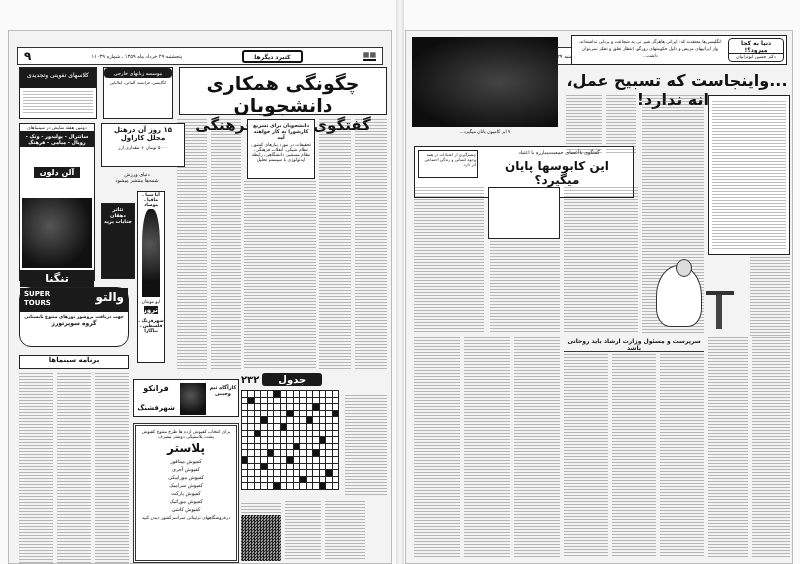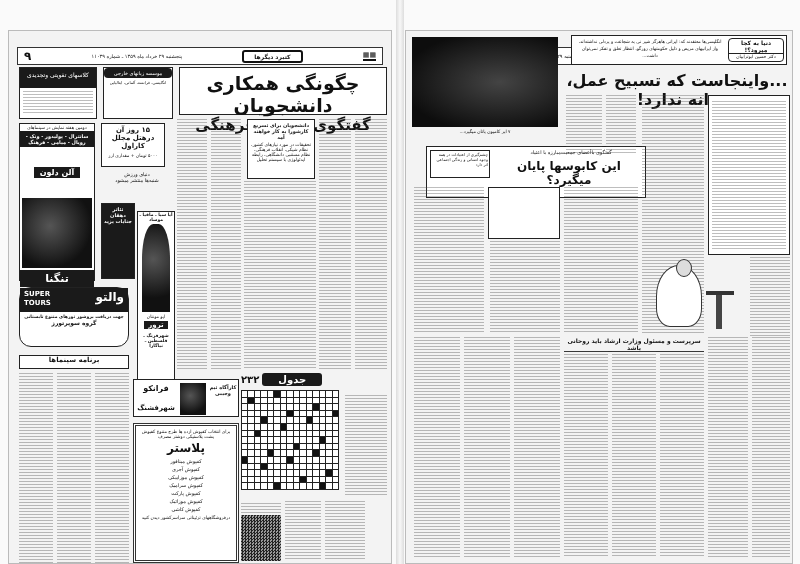--- a/index.html
+++ b/index.html
@@ -58,21 +58,21 @@
   <div class="col" style="left:202px;top:88px;width:30px;height:250px"></div>
   <div class="col" style="left:310px;top:88px;width:32px;height:250px"></div>
   <div class="col" style="left:346px;top:88px;width:32px;height:250px"></div>
   <div class="col" style="left:235px;top:150px;width:72px;height:188px"></div>
 
   <div class="abs box rtl" style="left:238px;top:88px;width:68px;height:60px;padding:2px">
    <div class="hl" style="font-size:5px">دانشجویان برای تسریع کارشورا به کار خواهند آمد</div>
    <div style="font-size:4.5px;margin-top:2px">تحقیقات در مورد نیازهای کشور، نظام شیکی، انقلاب فرهنگی، نظام مستنبی دانشگاهی، رابطه ایدئولوژی با سیستم تحلیل</div>
   </div>
 
-  <div class="abs box rtl" style="left:92px;top:92px;width:64px;height:44px;padding:2px">
+  <div class="abs box rtl" style="left:92px;top:92px;width:84px;height:44px;padding:2px">
    <div class="hl" style="font-size:7px">۱۵ روز آن درهتل مجلل کاراول</div>
    <div style="font-size:4.5px;margin-top:3px">۵۰۰۰ تومان + مقداری ارز</div>
   </div>
   <div class="abs rtl" style="left:92px;top:140px;width:72px;height:28px">
    <div style="font-size:5px">دنیای ورزش</div>
    <div style="font-size:5px">شنبه‌ها منتشر میشود</div>
   </div>
 
   <div class="abs box" style="left:10px;top:92px;width:76px;height:158px">
    <div class="rtl" style="font-size:4.5px;padding:1px">دومین هفته نمایش در سینماهای</div>
@@ -80,21 +80,21 @@
    <div class="dark rtl hl" style="font-size:8px;margin:20px 14px;padding:1px">آلن دلون</div>
    <div class="photo" style="height:70px;margin:2px"></div>
    <div class="dark rtl hl" style="font-size:11px;padding:2px">تنگنا</div>
   </div>
 
   <div class="abs box dark rtl" style="left:92px;top:172px;width:34px;height:76px;padding:2px">
    <div class="hl" style="font-size:5px">تئاتر دهقان</div>
    <div class="hl" style="font-size:5px">جنایات یزید</div>
   </div>
 
-  <div class="abs box" style="left:128px;top:180px;width:38px;height:172px">
+  <div class="abs box" style="left:128px;top:160px;width:28px;height:172px">
    <div class="rtl hl" style="font-size:4.5px">آیا سیا ـ مافیا ـ موساد</div>
    <div class="photo" style="height:88px;margin:2px 4px;border-radius:40% 40% 0 0"></div>
    <div class="rtl" style="font-size:4.5px">ایو مونتان</div>
    <div class="dark rtl hl" style="font-size:7px;margin:2px 6px">ترور</div>
    <div class="rtl hl" style="font-size:4.5px;margin-top:4px">شهرفرنگ ـ فلسطین ـ نیاگارا</div>
   </div>
 
   <div class="abs box" style="left:10px;top:256px;width:110px;height:60px;border-radius:12px">
    <div class="dark" style="display:flex;justify-content:space-between;padding:2px 4px;height:24px">
     <span style="font-size:7px;font-weight:bold;line-height:9px;width:40px">SUPER TOURS</span>
@@ -385,21 +385,21 @@
   <div class="abs box" style="left:165px;top:4px;width:216px;height:30px">
    <div class="abs" style="right:2px;top:2px;width:56px;height:24px;border:1.5px solid #222;border-radius:4px">
     <div class="rtl hl" style="font-size:6px">دنیا به کجا میرود؟!</div>
     <div class="rtl" style="font-size:4.5px;border-top:1px solid #222">دکتر حسین ابوترابیان</div>
    </div>
    <div class="abs rtl" style="left:3px;top:2px;width:150px;font-size:4.5px;line-height:7px">انگلیسی‌ها معتقدند که: ایرانی هاهرگز شیر نی به شجاعت و پردلی نداشته‌اند، واز ایرانیهای مریض و ذلیل حکومتهای زورگو، انتظار تعلق و تفکر نمی‌توان داشت...</div>
   </div>
 
   <div class="abs rtl hl" style="left:160px;top:40px;width:222px;font-size:16px">...واینجاست که تسبیح عمل، دانه ندارد!</div>
 
-  <div class="abs box" style="left:20px;top:115px;width:220px;height:52px">
+  <div class="abs box" style="left:8px;top:115px;width:220px;height:52px">
    <div class="abs" style="left:3px;top:3px;width:60px;height:28px;border:1px solid #222;font-size:4px;padding:1px;direction:rtl">چشم‌گیری از اعتیادات در همه وجوه انسانی و زندگی اجتماعی اثر دارد</div>
    <div class="abs rtl" style="left:70px;top:2px;width:148px;font-size:5px">گفتگوی باأعضای جمعیت‌مبارزه با اعتیاد</div>
    <div class="abs rtl hl" style="left:66px;top:12px;width:152px;font-size:12px">این کابوسها پایان میگیرد؟</div>
   </div>
 
   <div class="col" style="left:160px;top:64px;width:36px;height:60px"></div>
   <div class="col" style="left:200px;top:64px;width:30px;height:60px"></div>
   <div class="col" style="left:8px;top:156px;width:70px;height:146px"></div>
   <div class="col" style="left:158px;top:156px;width:74px;height:146px"></div>
   <div class="col" style="left:236px;top:64px;width:62px;height:240px"></div>

